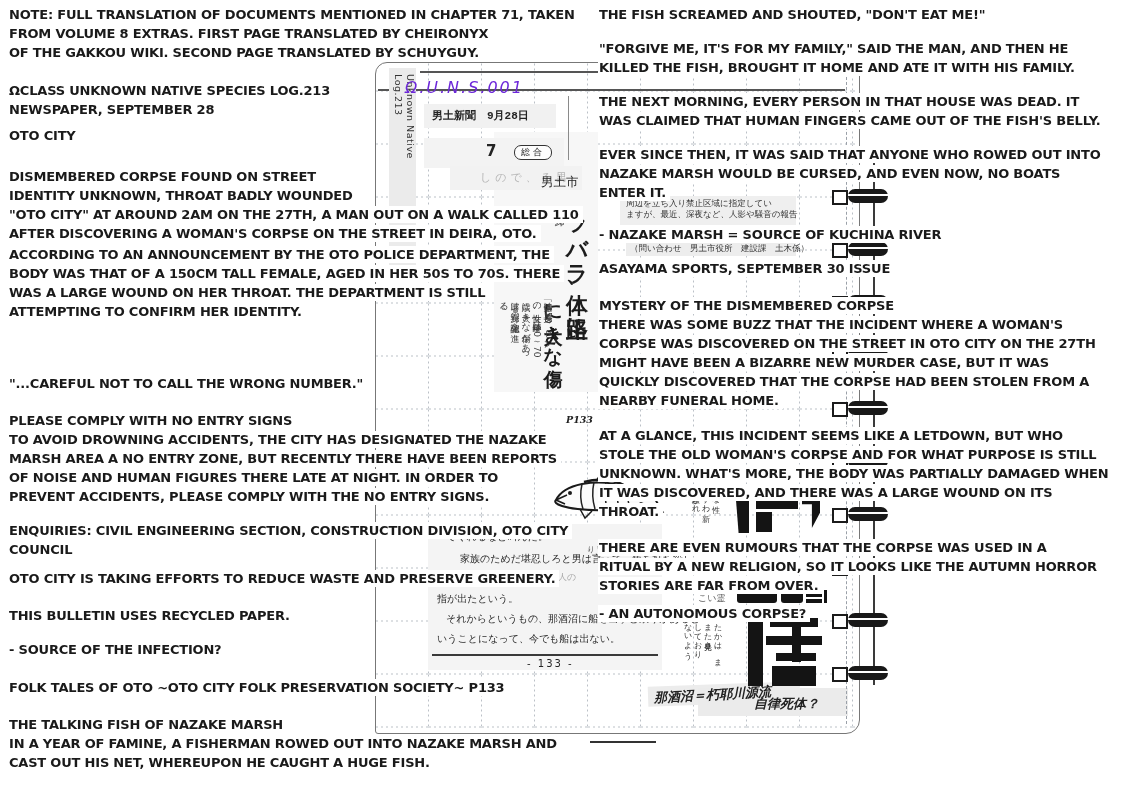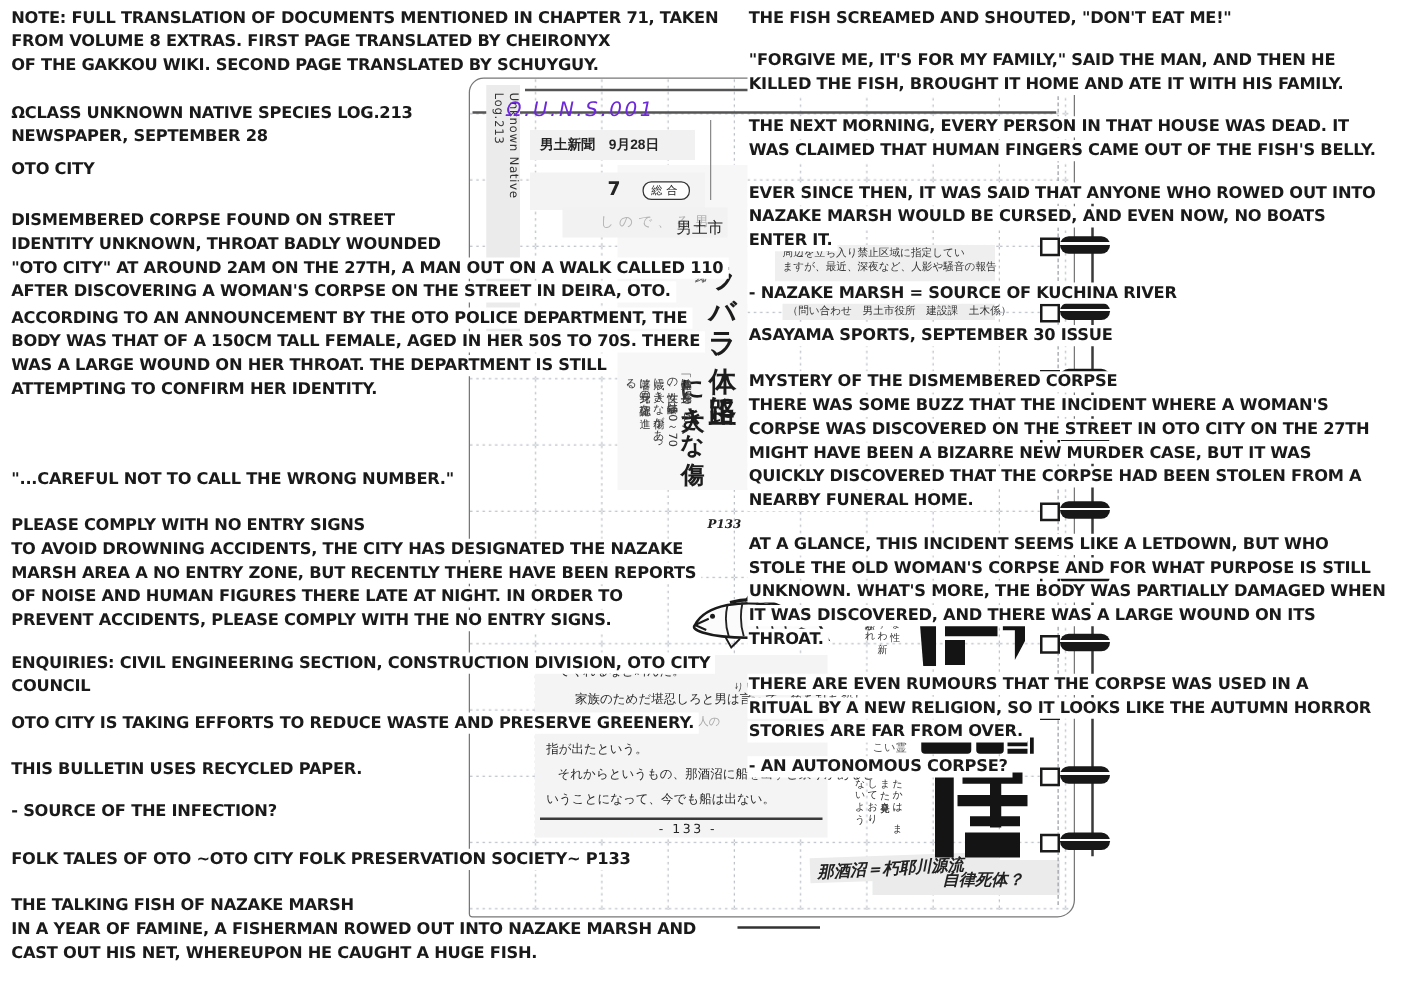--- a/index.html
+++ b/index.html
@@ -55,21 +55,21 @@
         font-family:"DejaVu Serif",serif;letter-spacing:1px}
   #headline-sub{left:541px;top:290px;font-size:19px;font-weight:700;height:110px;
         font-family:"DejaVu Serif",serif}
   #article-body{left:498px;top:296px;font-size:9px;line-height:11px;height:108px;color:#3a3a3a}
   #idnote{left:552px;top:208px;font-size:10px;color:#555}
   #frag-side-top{left:690px;top:490px;font-size:8px;line-height:10px;color:#333}
   #frag-side-bottom{left:682px;top:618px;font-size:8px;line-height:10px;color:#333}
   #frag-edge{left:585px;top:540px;font-size:8px;line-height:10px;color:#555}
 
   #date-clip-bg{left:424px;top:104px;width:132px;height:24px;background:#f1f1f1}
-  #date-clip{left:432px;top:108px;font-size:11px;font-weight:700;font-family:Liberation Sans, sans-serif}
+  #date-clip{left:432px;top:108px;font-size:11px;font-weight:700;font-family:Liberation Mono, monospace}
   #pageno-bg{left:424px;top:138px;width:140px;height:30px;background:#f3f3f3}
   #pageno{left:486px;top:142px;font-size:15px;font-weight:700}
   #badge{left:514px;top:145px;font-size:9px;letter-spacing:3px;border:1.2px solid #333;
          border-radius:7px;padding:0 6px;background:#fdfdfd}
   #faint-bg{left:450px;top:166px;width:132px;height:24px;background:#f2f2f2}
   #faint-row{left:480px;top:170px;font-size:11px;color:#b5b5b5;letter-spacing:4px}
   #city{left:541px;top:174px;font-size:12.5px;font-weight:400;font-family:"DejaVu Serif",serif}
   #headline-paper{left:494px;top:132px;width:104px;height:260px;background:#f7f7f7}
 
   #noentry-bg{left:620px;top:196px;width:176px;height:29px;background:#efefef}

